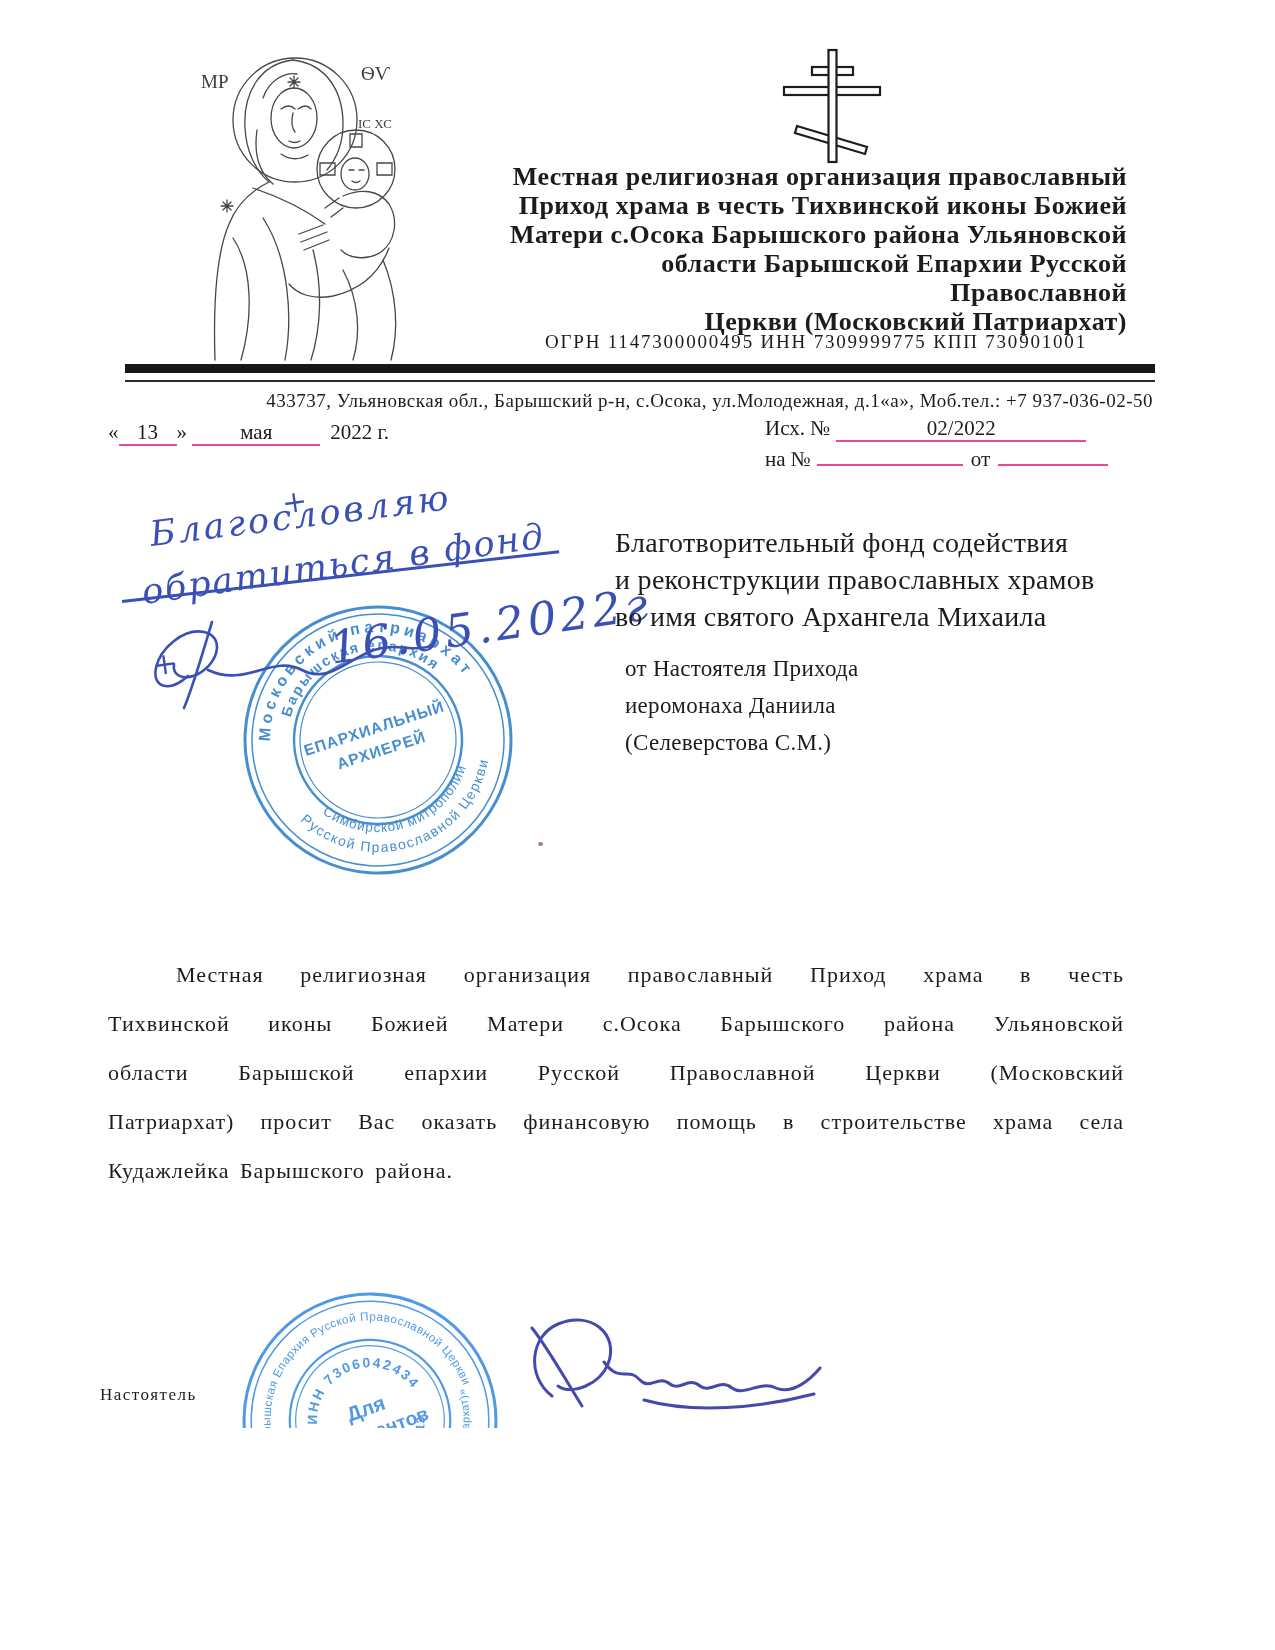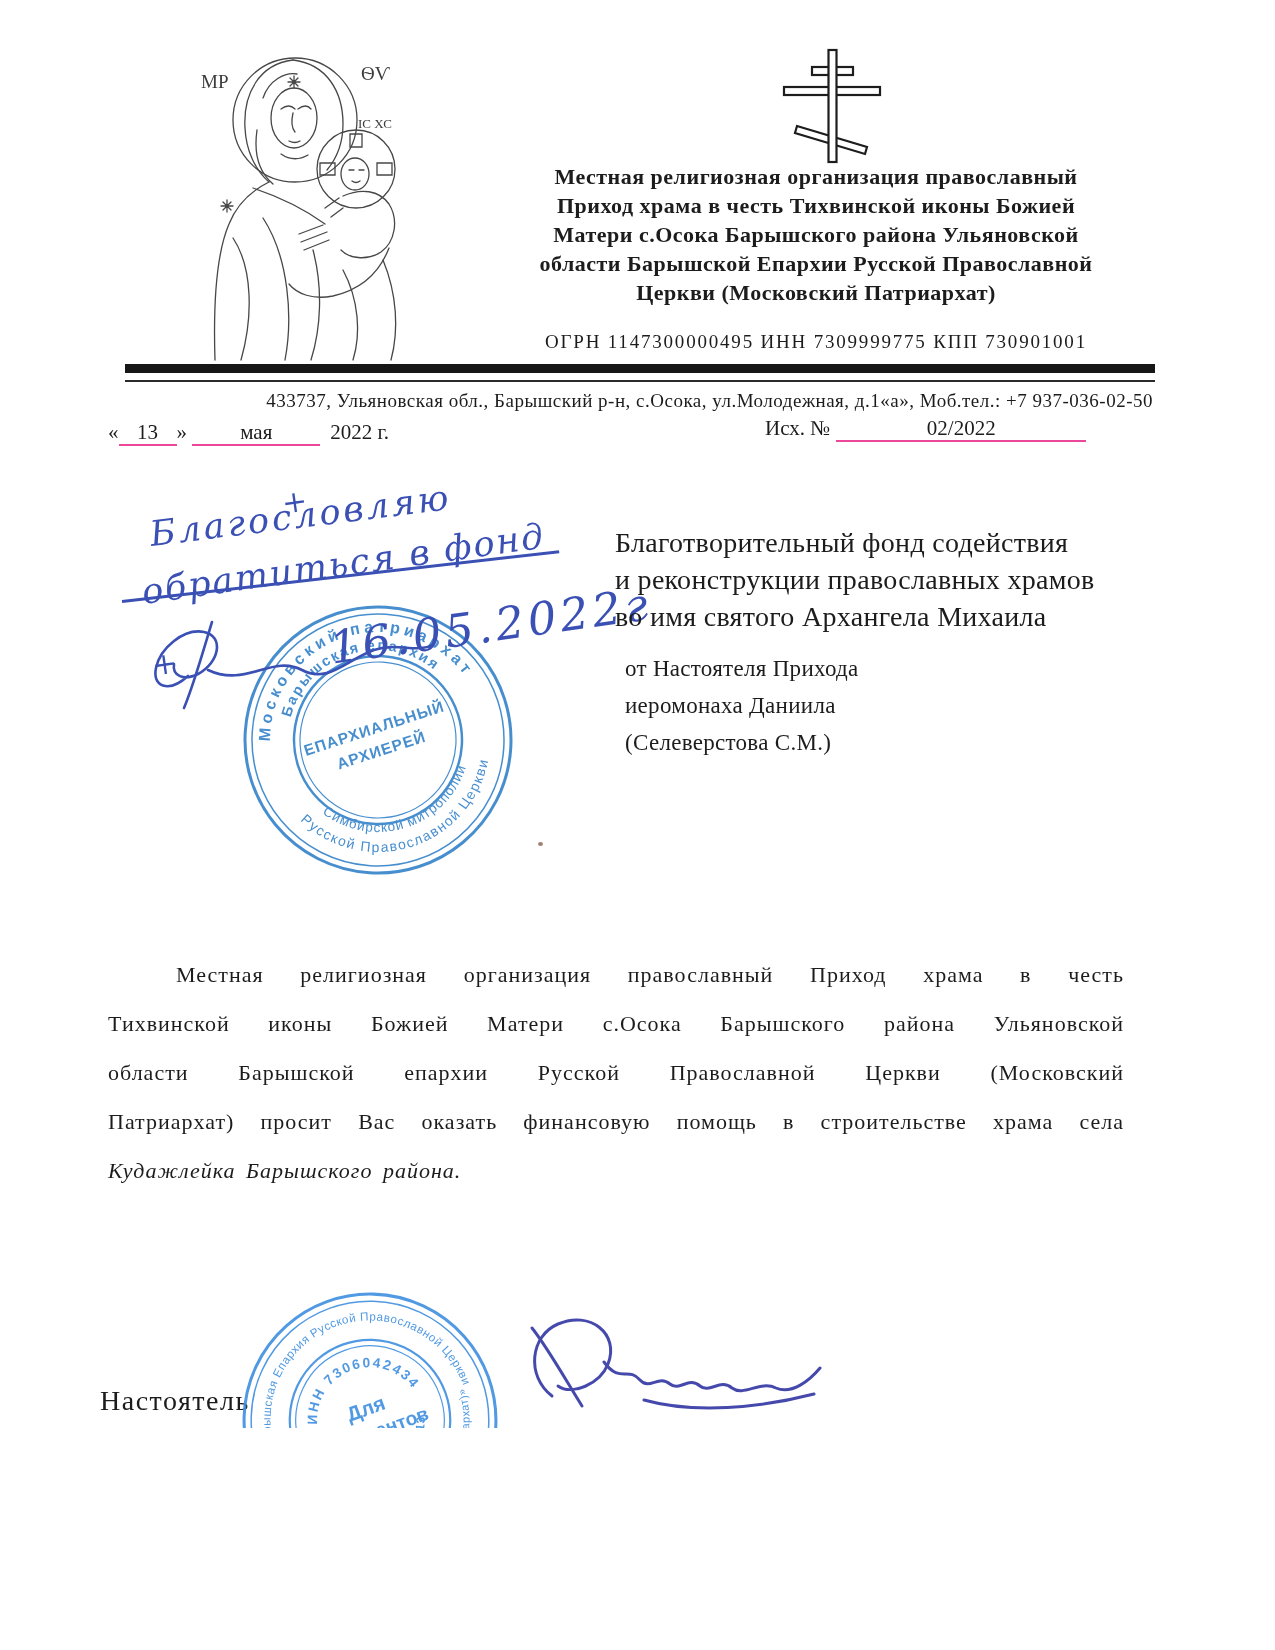--- a/index.html
+++ b/index.html
@@ -4,22 +4,22 @@
 <style>
   html,body{margin:0;padding:0;background:#ffffff;}
   .page{
     position:relative;width:1275px;height:1428px;background:#ffffff;
     font-family:"Liberation Serif",serif;color:#1c1c1c;overflow:hidden;margin:0 auto;
   }
   
   .icon-art{position:absolute;left:193px;top:38px;width:230px;height:325px;}
   .cross-art{position:absolute;left:782px;top:48px;width:100px;height:118px;}
   .org-name{
-    position:absolute;left:505px;top:162px;width:622px;text-align:center;
-    font-weight:bold;font-size:22px;line-height:29px;letter-spacing:.5px;white-space:pre-line;
+    position:absolute;left:505px;top:162px;width:622px;text-align:right;
+    font-weight:bold;font-size:26px;line-height:29px;letter-spacing:.5px;white-space:pre-line;
   }
   .reg-line{position:absolute;left:505px;top:331px;width:622px;text-align:center;font-size:19px;letter-spacing:1.8px;}
   .divider-thick{position:absolute;left:125px;top:364px;width:1030px;height:9px;background:#171717;}
   .divider-thin{position:absolute;left:125px;top:380px;width:1030px;height:2px;background:#2b2b2b;}
   .address-line{position:absolute;left:83px;top:390px;width:1070px;text-align:right;font-size:19px;letter-spacing:.5px;}
   
   .date-left{position:absolute;left:108px;top:420px;font-size:21px;}
   .u-line{display:inline-block;border-bottom:2px solid #ec4899;text-align:center;line-height:24px;}
   .u-day{width:58px;}
   .u-month{width:128px;margin-right:10px;}
@@ -39,23 +39,23 @@
   .sig1{position:absolute;left:150px;top:610px;}
   .stamp1{position:absolute;left:240px;top:602px;width:276px;height:276px;transform:rotate(-18deg);opacity:.88;}
   
   .addr-to{position:absolute;left:615px;top:524px;width:500px;font-size:28px;line-height:37px;white-space:pre-line;letter-spacing:.3px;}
   .addr-from{position:absolute;left:625px;top:650px;width:500px;font-size:23px;line-height:37px;white-space:pre-line;letter-spacing:.3px;}
   .ink-dot{position:absolute;left:538px;top:842px;width:5px;height:4px;background:rgba(130,85,65,.75);border-radius:50%;}
   
   .body-text{position:absolute;left:108px;top:950px;width:1016px;font-size:22px;letter-spacing:1px;word-spacing:4px;}
   .body-line{line-height:49px;text-align:justify;text-align-last:justify;}
   .body-line.first{text-indent:68px;}
-  .body-line.last{text-align:left;text-align-last:left;font-style:italic;}
-  
-  .position-label{position:absolute;left:100px;top:1385px;font-size:28px;letter-spacing:1.5px;}
+  .body-line.last{text-align:left;text-align-last:left;}
+  
+  .position-label{position:absolute;left:100px;top:1385px;font-size:17px;letter-spacing:1.5px;}
   .stamp2{position:absolute;left:239px;top:1289px;width:262px;height:262px;transform:rotate(-20deg);opacity:.9;}
   .sig2{position:absolute;left:524px;top:1300px;}
   .names{position:absolute;right:150px;top:1438px;text-align:right;font-size:24px;line-height:38px;letter-spacing:.8px;white-space:pre-line;}
   svg text{font-family:"Liberation Sans",sans-serif;}
   .icon-art text{font-family:"Liberation Serif",serif;}
 </style>
 </head>
 <body>
 
 <div class="page">
@@ -119,20 +119,23 @@
   <div class="address-line">433737, Ульяновская обл., Барышский р-н, с.Осока, ул.Молодежная, д.1«а»,  Моб.тел.: +7 937-036-02-50</div>
 
   <div class="date-left">
     <span>«</span><span class="u-line u-day">13</span><span>»</span>
     <span class="u-line u-month">мая</span><span>2022 г.</span>
   </div>
 
   <div class="ref-right">
     <div class="ref-row">
       <span>Исх. №</span><span class="u-line u-out">02/2022</span>
+    </div>
+    <div class="ref-row">
+      <span>на №</span><span class="u-line u-in1"></span><span>от</span><span class="u-line u-in2"></span>
     </div>
   </div>
 
   <svg class="stamp1" viewBox="0 0 276 276">
     <defs>
       <path id="s1-top-outer" d="M 30 138 A 108 108 0 1 1 246 138"></path>
       <path id="s1-top-inner" d="M 48 138 A 90 90 0 1 1 228 138"></path>
       <path id="s1-bot-outer" d="M 26 138 A 112 112 0 0 0 250 138"></path>
       <path id="s1-bot-inner" d="M 46 138 A 92 92 0 0 0 230 138"></path>
     </defs>

